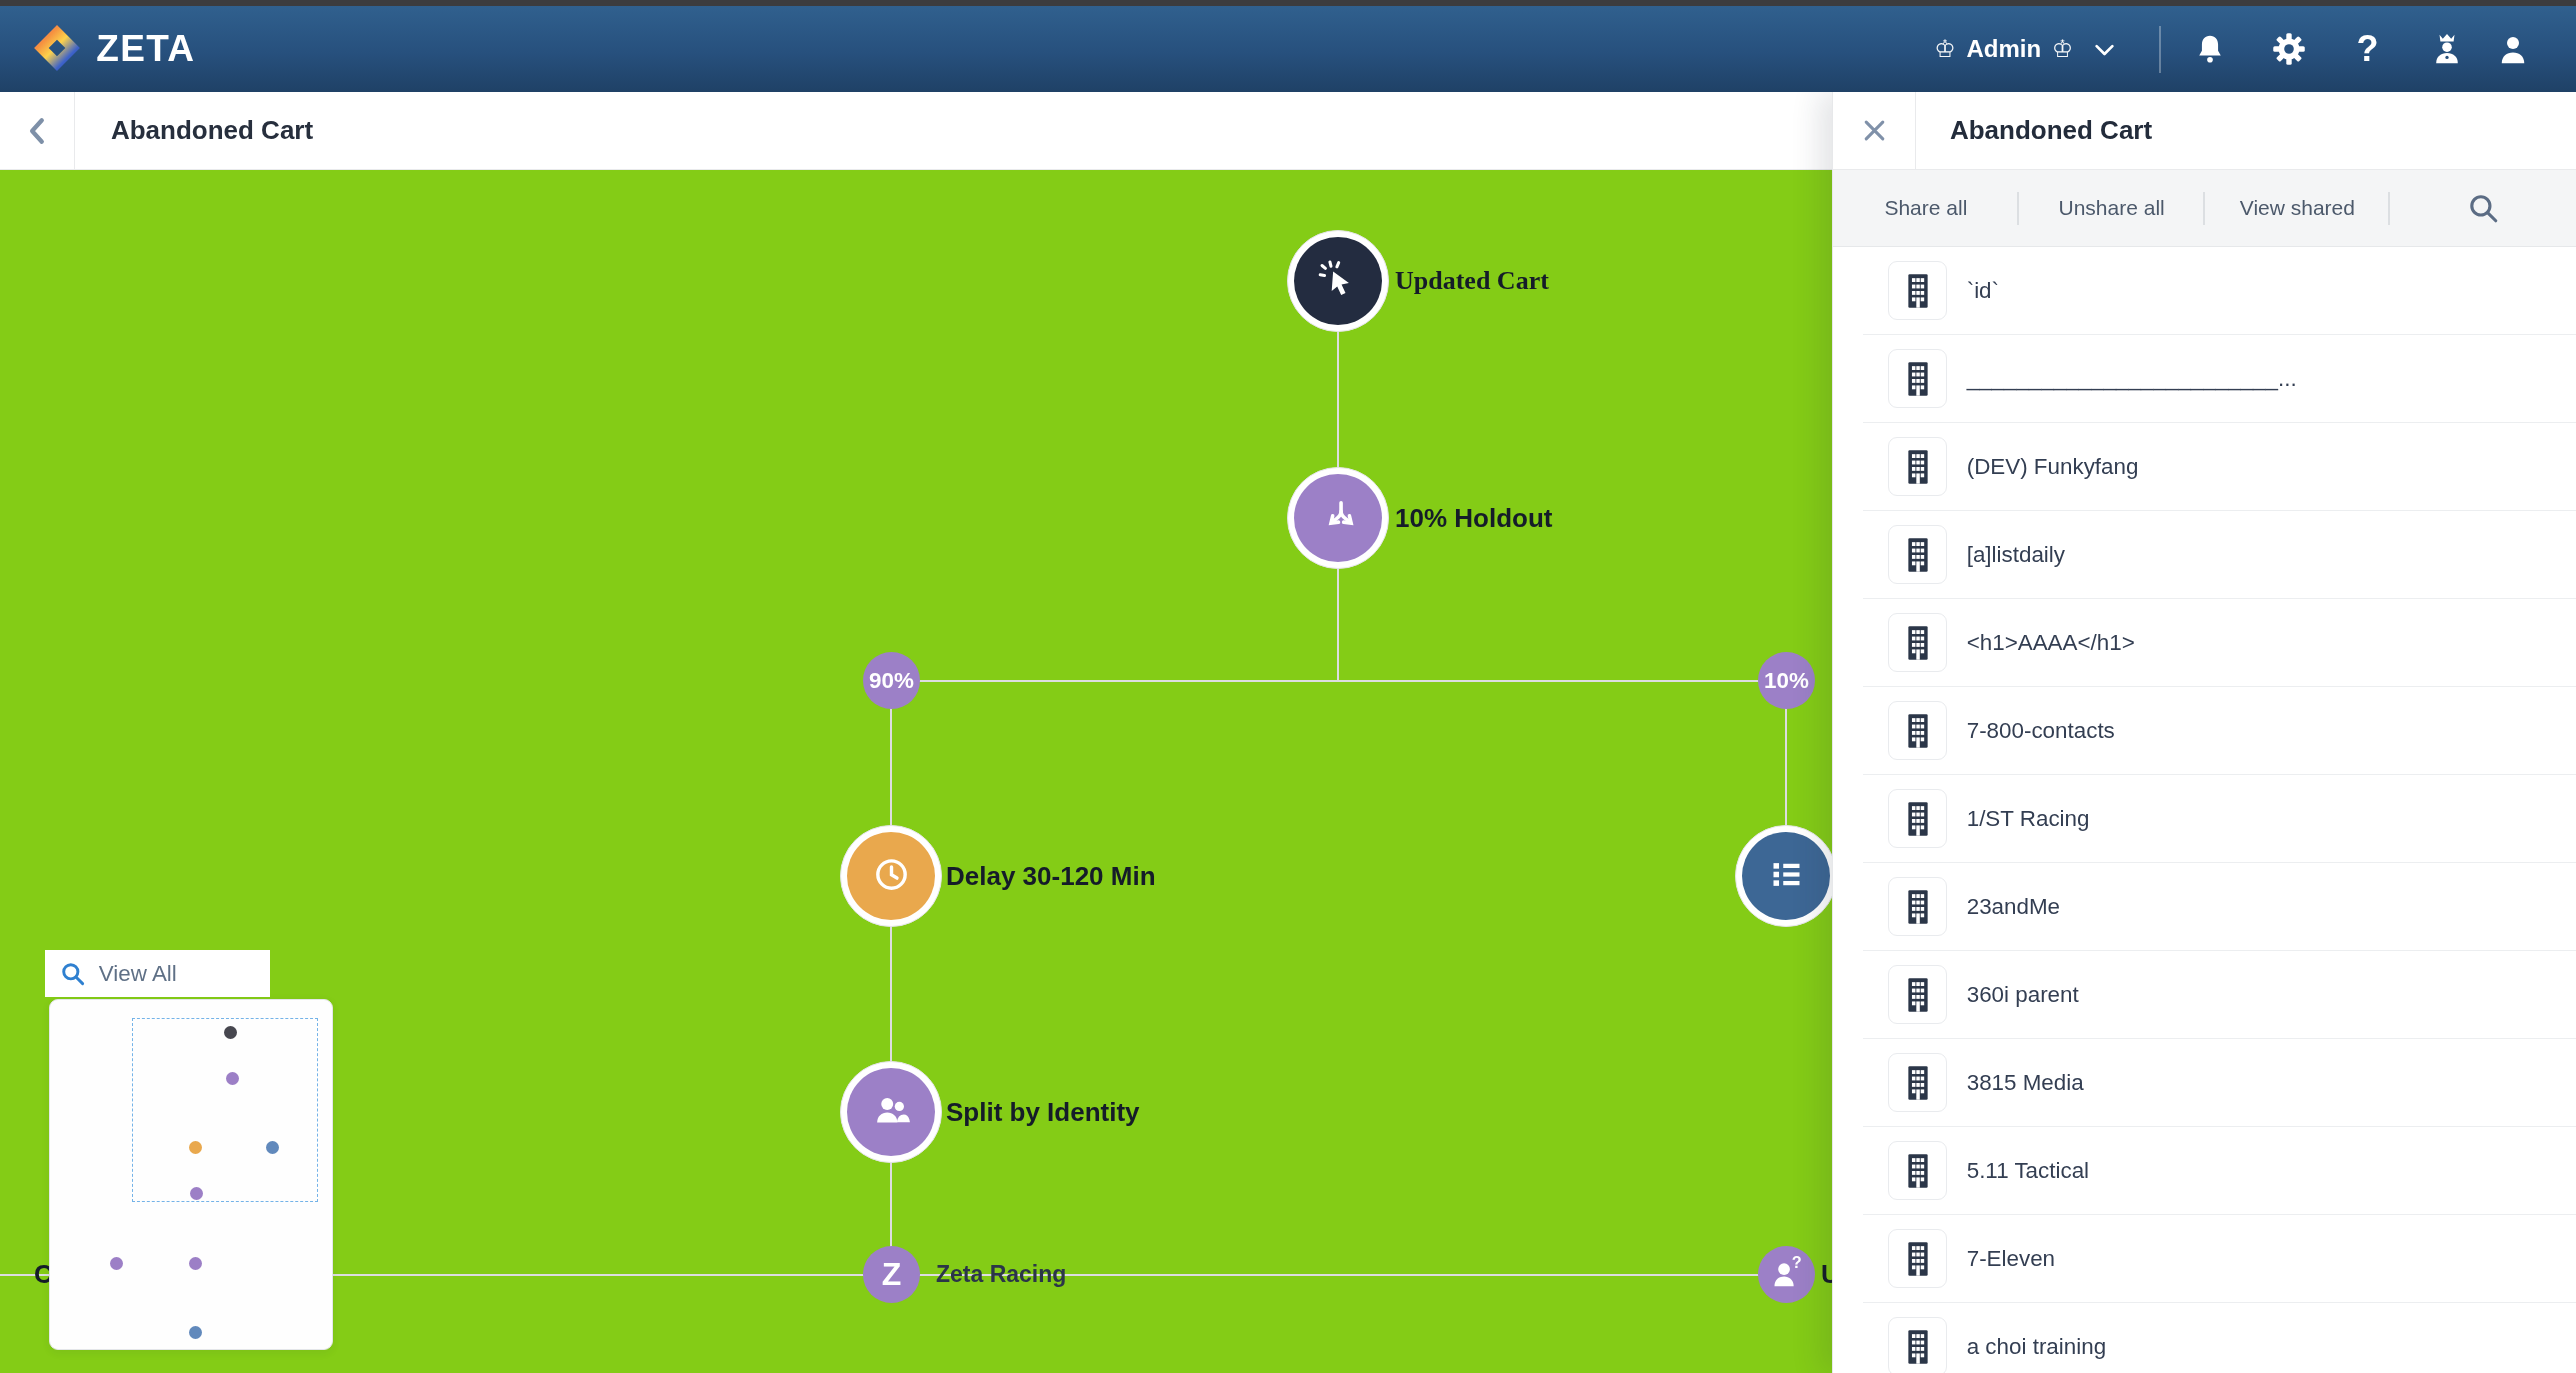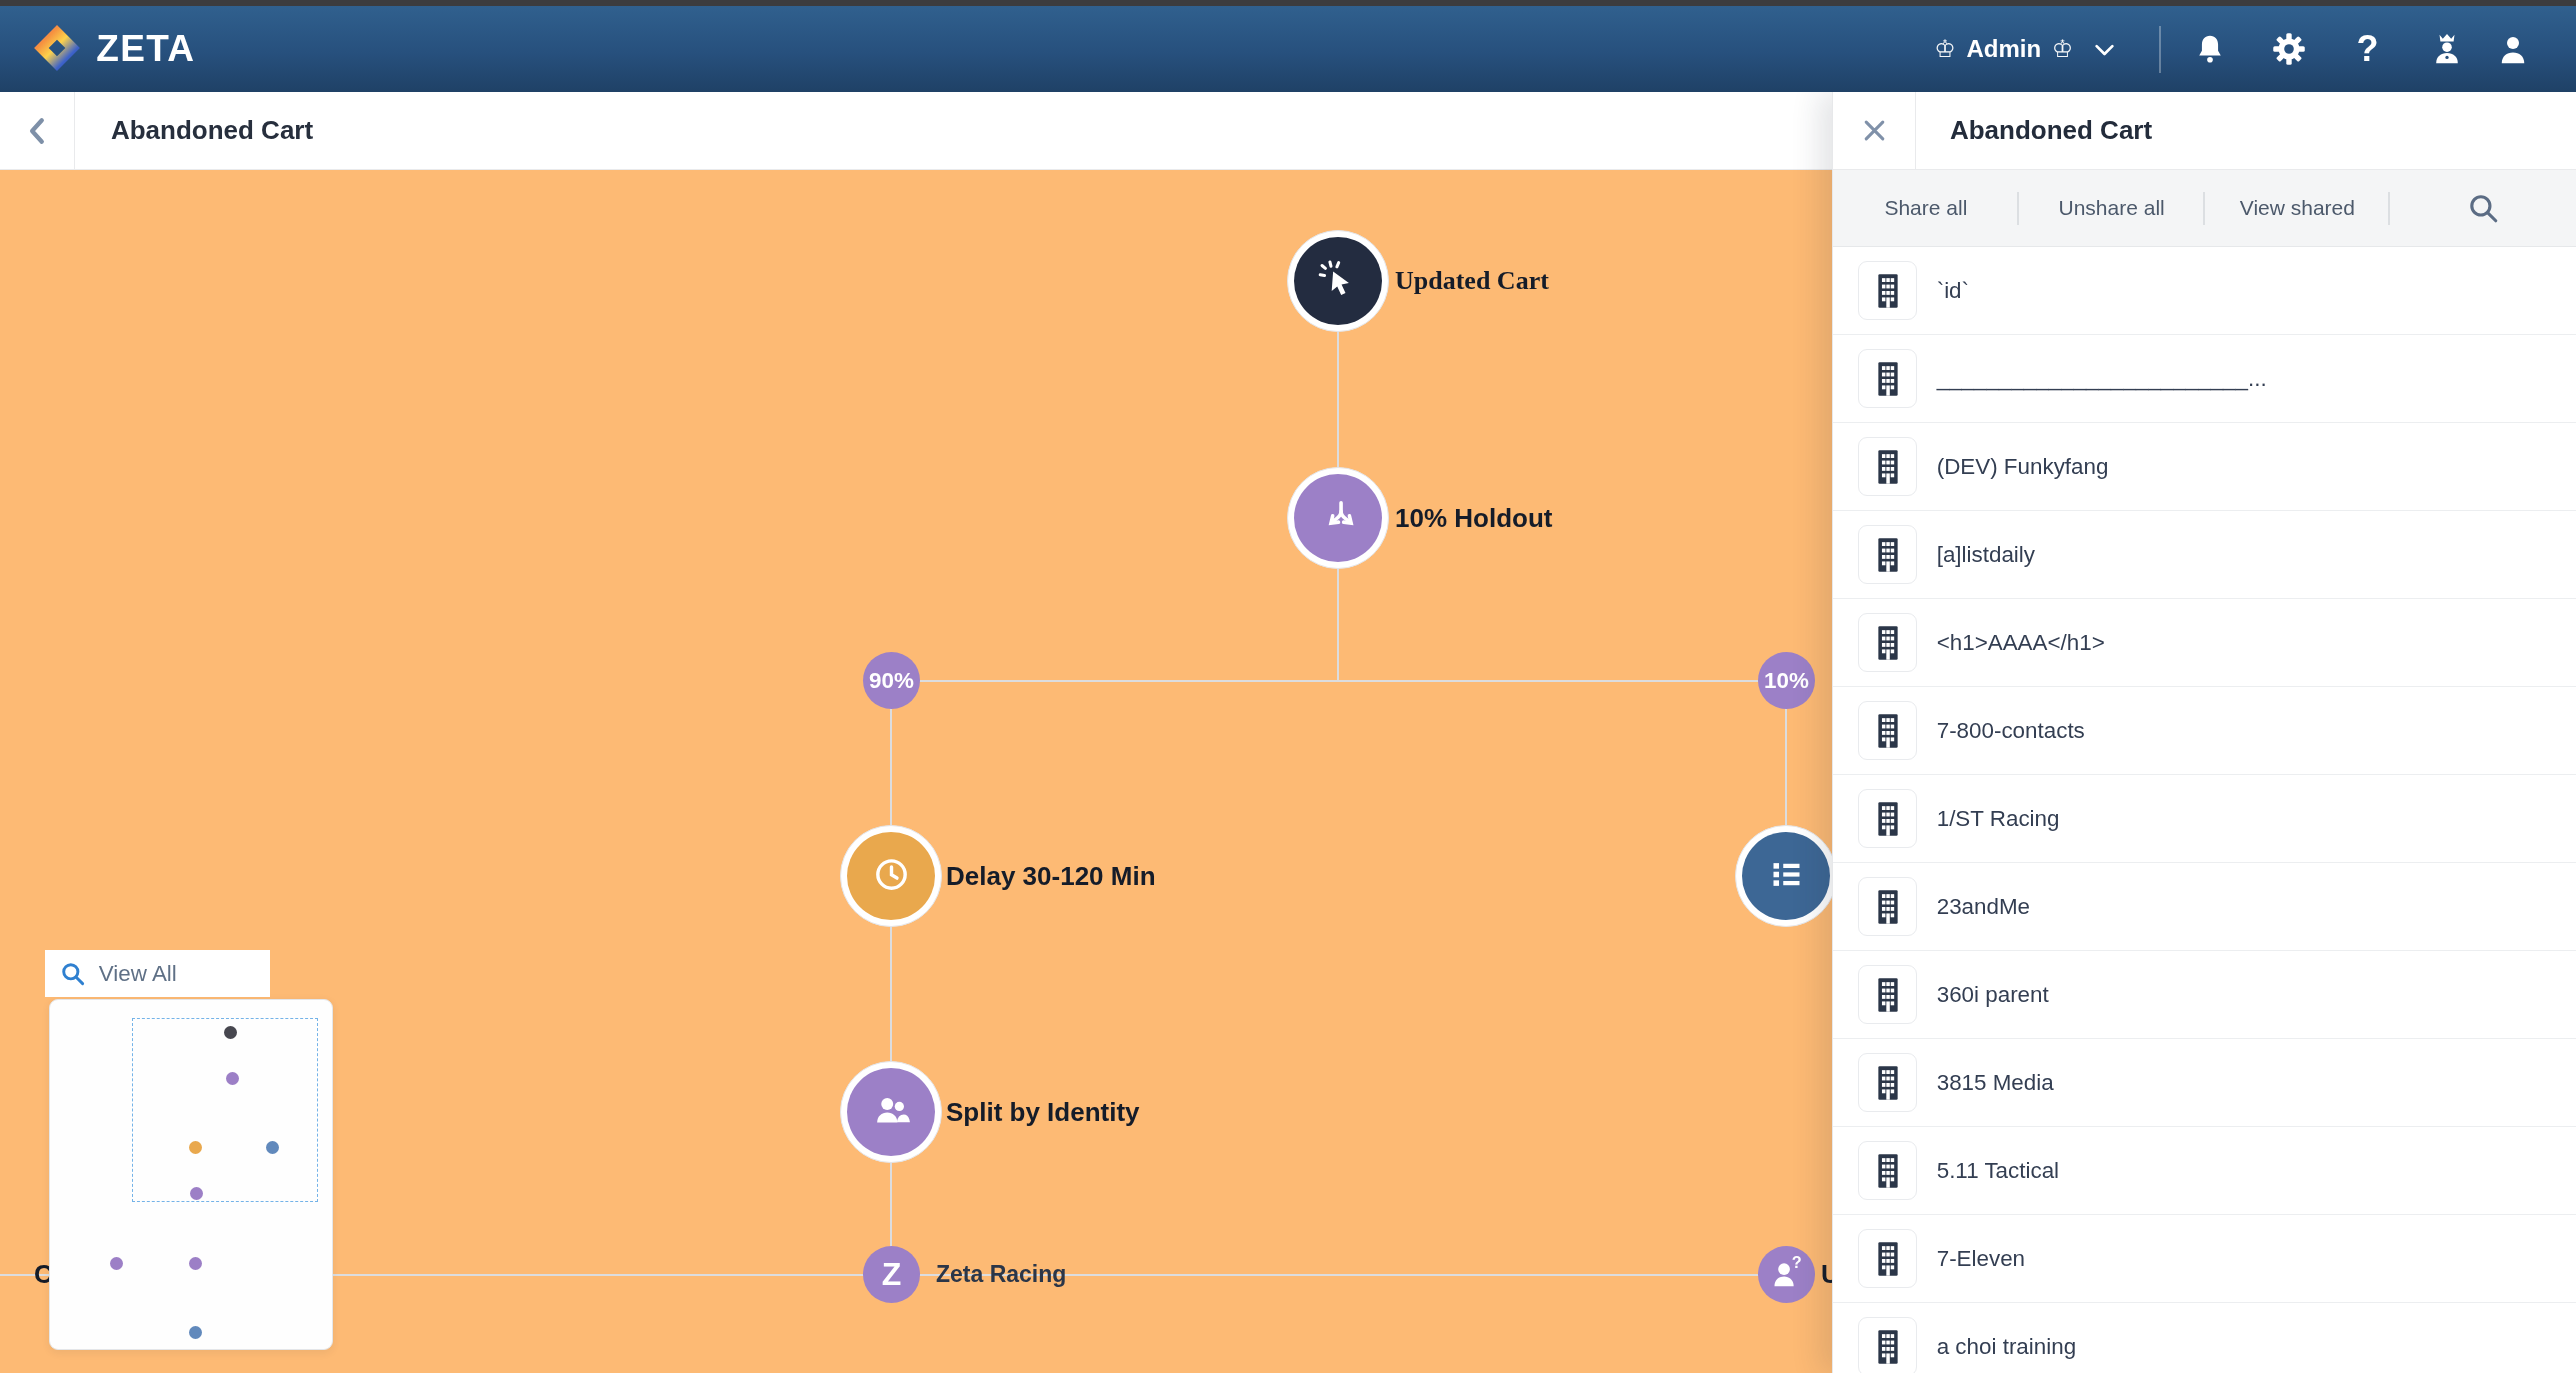--- a/index.html
+++ b/index.html
@@ -1,18 +1,18 @@
 <!DOCTYPE html>
 <html style="font-size:14.3px"><head>
 <meta charset="utf-8">
 <style>
   html,body{margin:0;padding:0;background:#e8e8e8;}
   *{box-sizing:border-box;}
   #app{position:relative;width:2576px;height:1374px;overflow:hidden;
-       font-family:"Liberation Sans",sans-serif;background:#fdba74;}
+       font-family:"Liberation Sans",sans-serif;background:#84cc16;}
 
   
   .chrome-strip{position:absolute;left:0;top:0;width:2576px;height:6.3px;background:#3c3c3e;z-index:60;}
 
   
   .navbar{position:absolute;left:0;top:6.3px;width:2576px;height:86px;z-index:55;
           background:linear-gradient(180deg,#30608e 0%,#27507d 55%,#1f4166 100%);
           display:flex;align-items:center;padding:0 36px 0 32px;}
   .brand{display:flex;align-items:center;gap:14.3px;cursor:pointer;}
   .brand-name{color:#fff;font-size:37px;font-weight:700;letter-spacing:1.3px;}
@@ -58,21 +58,21 @@
   .panel-header{height:78px;display:flex;align-items:center;border-bottom:0.9px solid #e9eaec;background:#fff;}
   .panel-close{width:82px;height:100%;display:flex;align-items:center;justify-content:center;cursor:pointer;}
   .panel-vdiv{width:0.9px;height:100%;background:#e9eaec;}
   .panel-title{margin-left:34px;font-size:26px;font-weight:700;color:#232c3b;}
   .panel-toolbar{height:77px;background:#f4f5f6;border-bottom:0.9px solid #e6e8ea;display:flex;}
   .tcol{flex:1;display:flex;align-items:center;justify-content:center;position:relative;cursor:pointer;
         font-size:21px;color:#4c596b;}
   .tcol:not(:last-child)::after{content:'';position:absolute;right:0;top:21.5px;bottom:21.5px;width:1.8px;background:#dcdfe2;}
   .account-list{height:1127px;overflow:hidden;}
   .account-row{height:88px;display:flex;align-items:center;border-bottom:1.8px solid #eceef0;
-               padding-left:25px;background:#fff;cursor:pointer;}
+               padding-left:25px;background:#fff;cursor:pointer;margin-left:30px;}
   .acct-iconbox{width:59px;height:59px;border:1.8px solid #e9ebee;border-radius:9px;background:#fff;
                 display:flex;align-items:center;justify-content:center;flex:none;}
   .acct-name{margin-left:19.7px;font-size:22.4px;font-weight:500;color:#333e52;white-space:nowrap;}
 </style>
 </head>
 <body>
 
 <div id="app">
 
   <div class="chrome-strip"></div>

